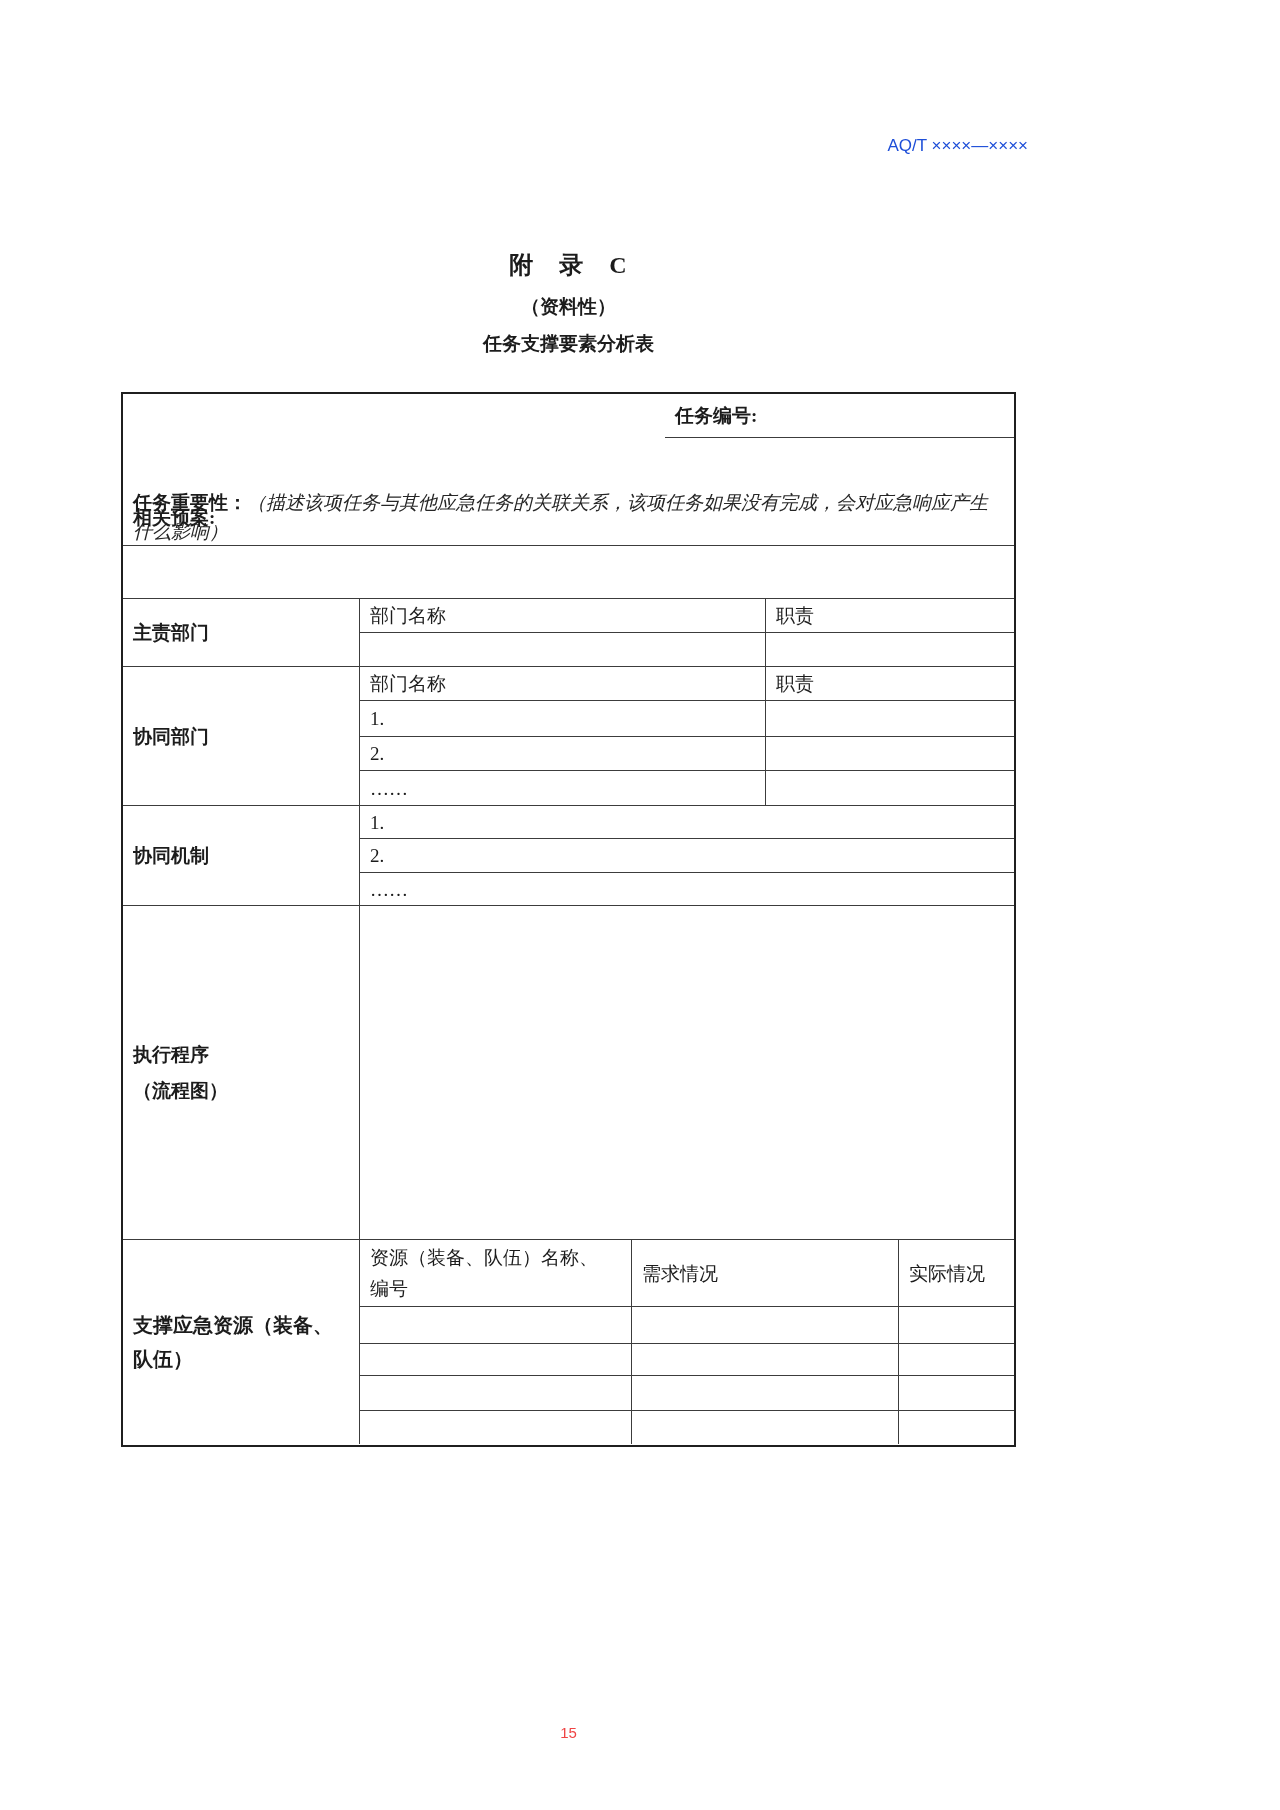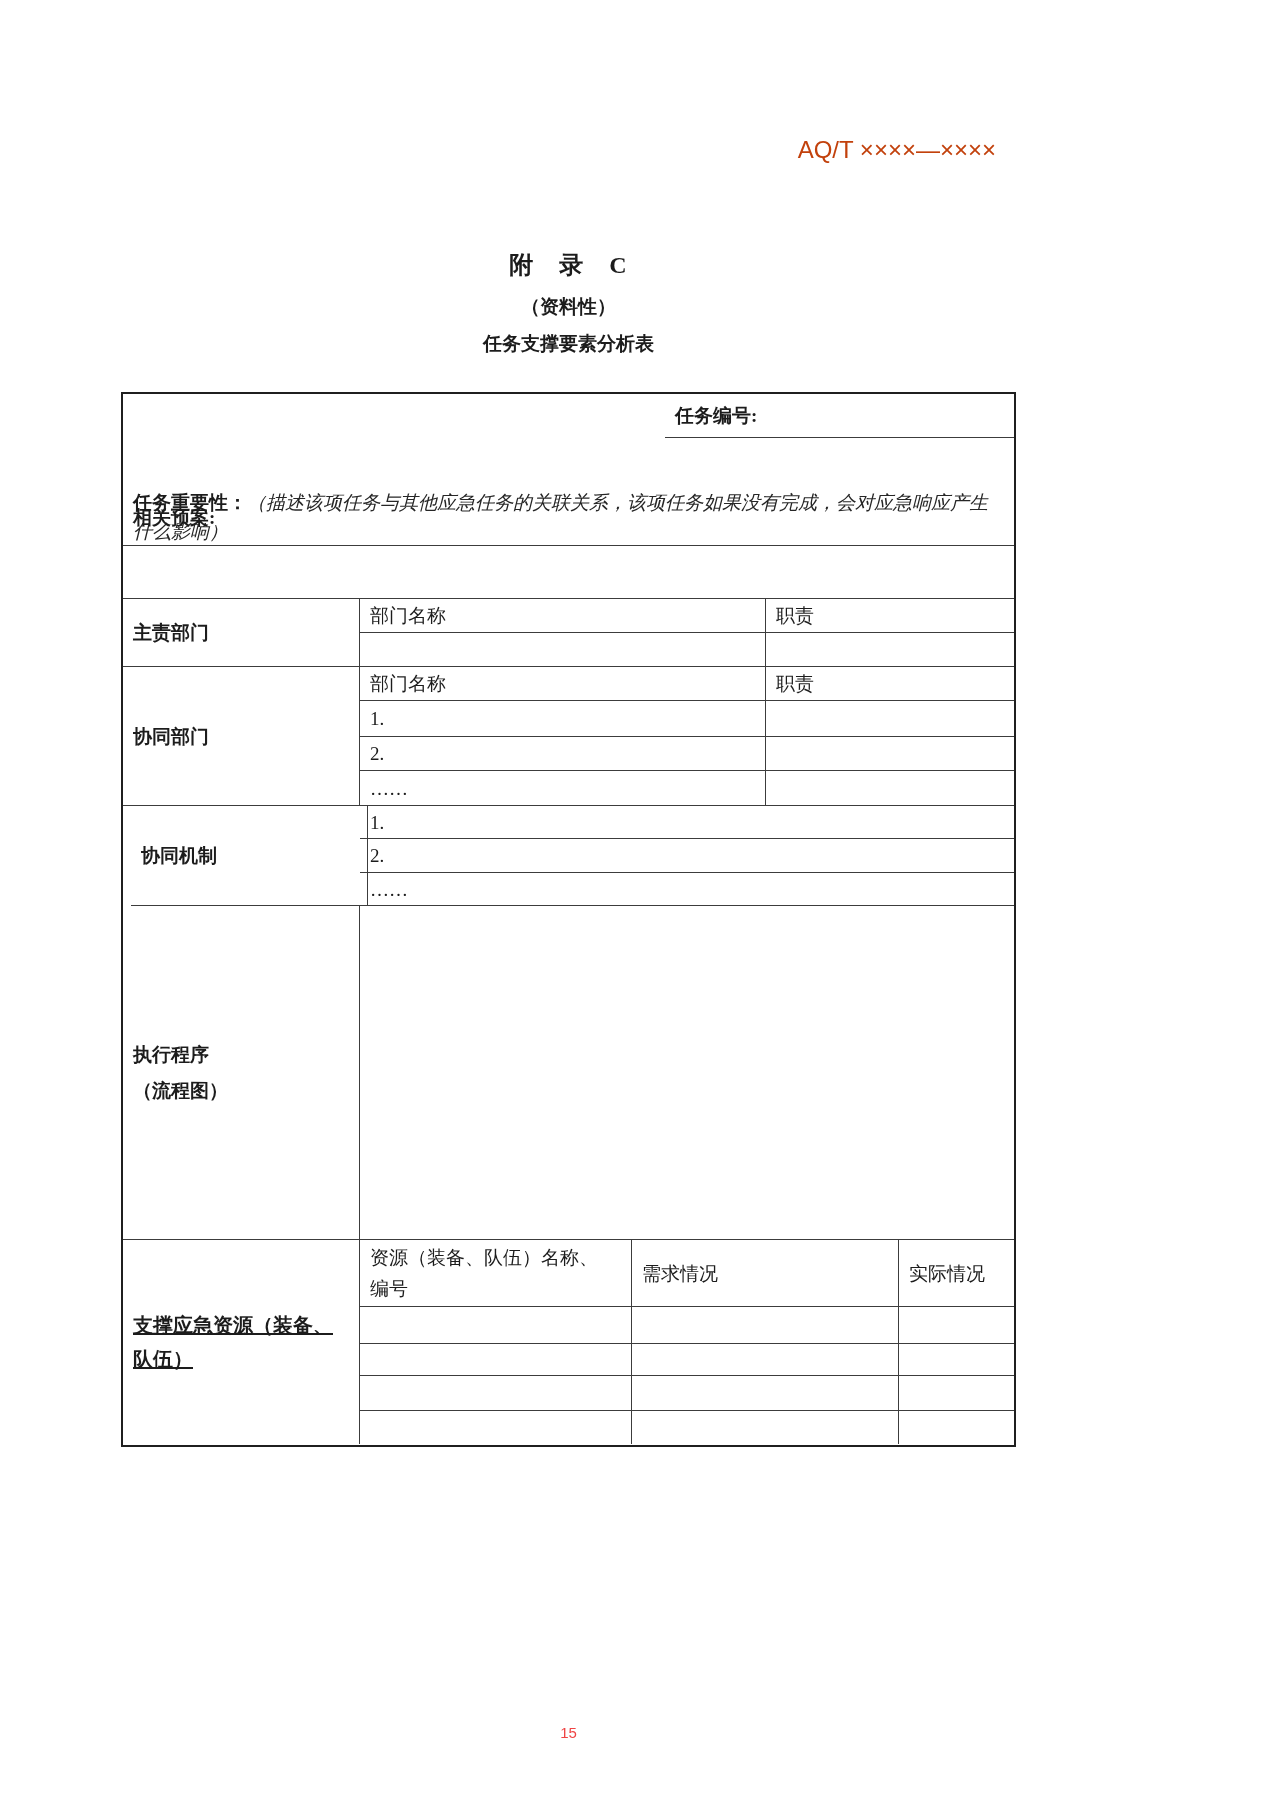--- a/index.html
+++ b/index.html
@@ -1,23 +1,23 @@
 <!DOCTYPE html>
 <html><head>
 <meta charset="utf-8">
 <style>
   html,body{margin:0;padding:0;}
   body{
     width:1280px;height:1810px;position:relative;background:#ffffff;
     font-family:"Liberation Serif","DejaVu Serif",serif;color:#1c1c1c;
   }
   .doc-code{
-    position:absolute;top:136px;right:284px;
+    position:absolute;top:136px;right:252px;
     font-family:"Liberation Sans","DejaVu Sans",sans-serif;
-    font-size:24px;color:#c2410c;
+    font-size:17px;color:#1d4ed8;
   }
   .titles{position:absolute;left:122px;top:250px;width:893px;text-align:center;}
   .title-line1{font-size:24px;font-weight:bold;letter-spacing:1px;line-height:30px;}
   .title-line2{font-size:19px;font-weight:bold;line-height:30px;margin-top:12px;}
   .title-line3{font-size:19px;font-weight:bold;line-height:30px;margin-top:7px;}
   .ftable{
     position:absolute;left:121px;top:392px;width:895px;height:1055px;
     border:2px solid #1f1f1f;box-sizing:border-box;
   }
   .cell{
@@ -68,34 +68,34 @@
   <div class="cell vc" style="left:237px;top:273px;width:406px;height:34px;">部门名称</div>
   <div class="cell vc no-r" style="left:643px;top:273px;width:248px;height:34px;">职责</div>
 
   <div class="cell vc" style="left:237px;top:307px;width:406px;height:36px;">1.</div>
   <div class="cell no-r" style="left:643px;top:307px;width:248px;height:36px;"></div>
   <div class="cell vc" style="left:237px;top:343px;width:406px;height:34px;">2.</div>
   <div class="cell no-r" style="left:643px;top:343px;width:248px;height:34px;"></div>
   <div class="cell vc" style="left:237px;top:377px;width:406px;height:35px;">……</div>
   <div class="cell no-r" style="left:643px;top:377px;width:248px;height:35px;"></div>
 
-  <div class="cell vc b" style="left:8px;top:412px;width:237px;height:100px;">协同机制</div>
+  <div class="cell vc b" style="left:0;top:412px;width:237px;height:100px;">协同机制</div>
   <div class="cell vc no-r" style="left:237px;top:412px;width:654px;height:33px;">1.</div>
   <div class="cell vc no-r" style="left:237px;top:445px;width:654px;height:34px;">2.</div>
   <div class="cell vc no-r" style="left:237px;top:479px;width:654px;height:33px;">……</div>
 
   <div class="cell vc b" style="left:0;top:512px;width:237px;height:334px;">
     <div>
       <div style="line-height:36px;">执行程序</div>
       <div style="line-height:36px;">（流程图）</div>
     </div>
   </div>
   <div class="cell no-r" style="left:237px;top:512px;width:654px;height:334px;"></div>
 
-  <div class="cell vc b no-b" style="left:0;top:846px;width:237px;height:204px;padding-right:12px;font-size:20px;line-height:34px;text-decoration:underline;">支撑应急资源（装备、队伍）</div>
+  <div class="cell vc b no-b" style="left:0;top:846px;width:237px;height:204px;padding-right:12px;font-size:20px;line-height:34px;">支撑应急资源（装备、队伍）</div>
   <div class="cell vc" style="left:237px;top:846px;width:272px;height:67px;padding-right:18px;line-height:31px;">资源（装备、队伍）名称、编号</div>
   <div class="cell vc" style="left:509px;top:846px;width:267px;height:67px;">需求情况</div>
   <div class="cell vc no-r" style="left:776px;top:846px;width:115px;height:67px;">实际情况</div>
 
   <div class="cell" style="left:237px;top:913px;width:272px;height:37px;"></div>
   <div class="cell" style="left:509px;top:913px;width:267px;height:37px;"></div>
   <div class="cell no-r" style="left:776px;top:913px;width:115px;height:37px;"></div>
 
   <div class="cell" style="left:237px;top:950px;width:272px;height:32px;"></div>
   <div class="cell" style="left:509px;top:950px;width:267px;height:32px;"></div>

